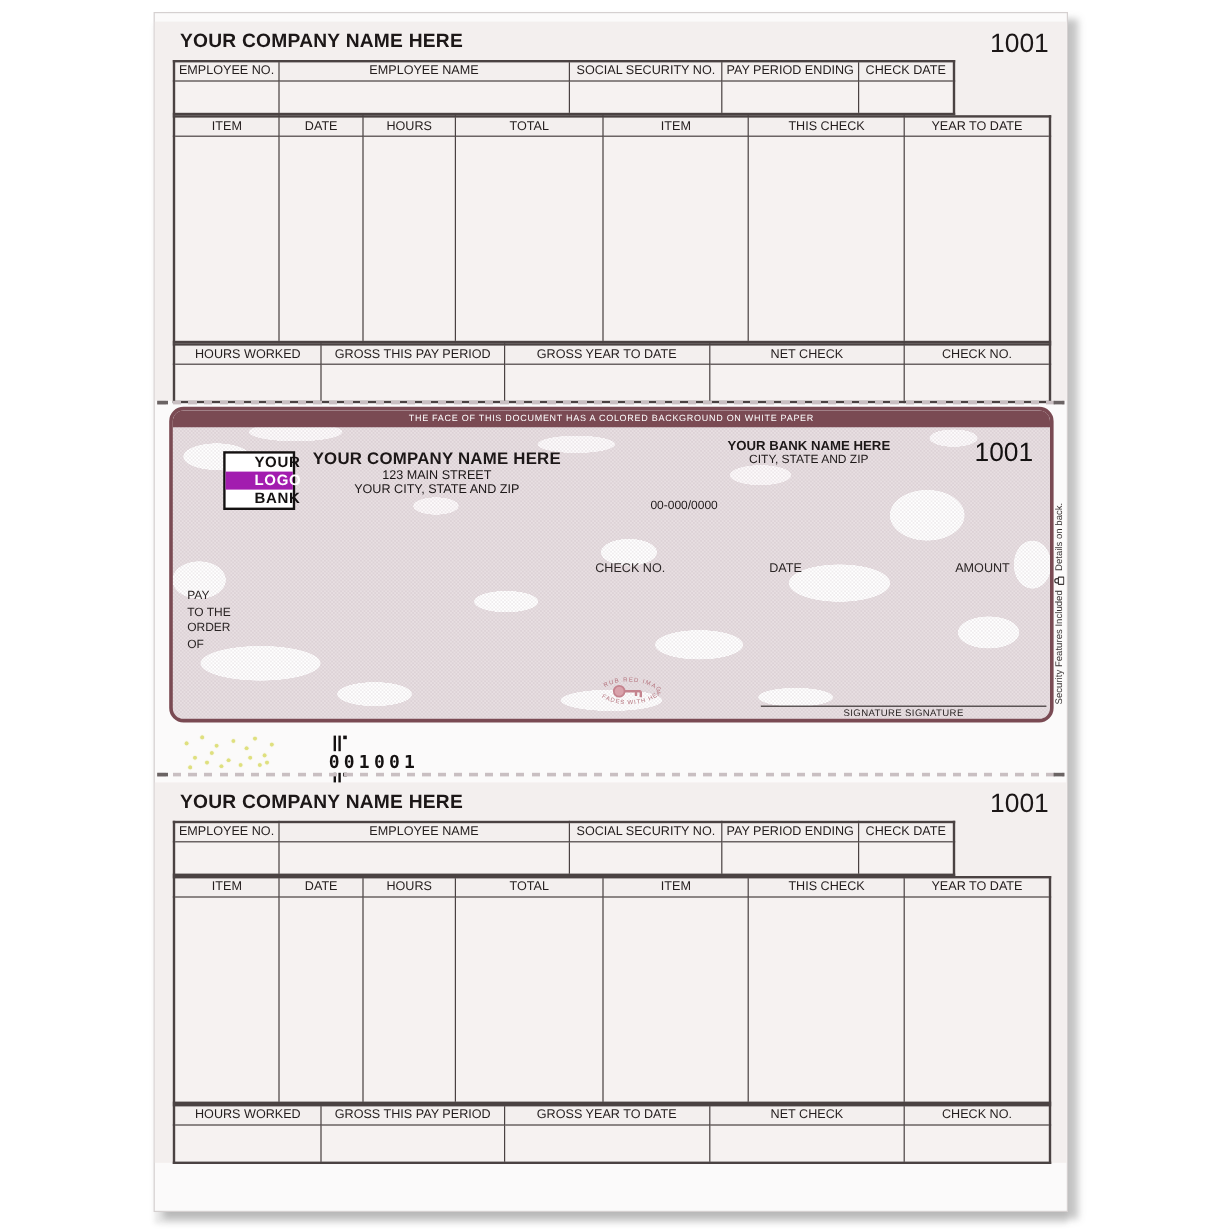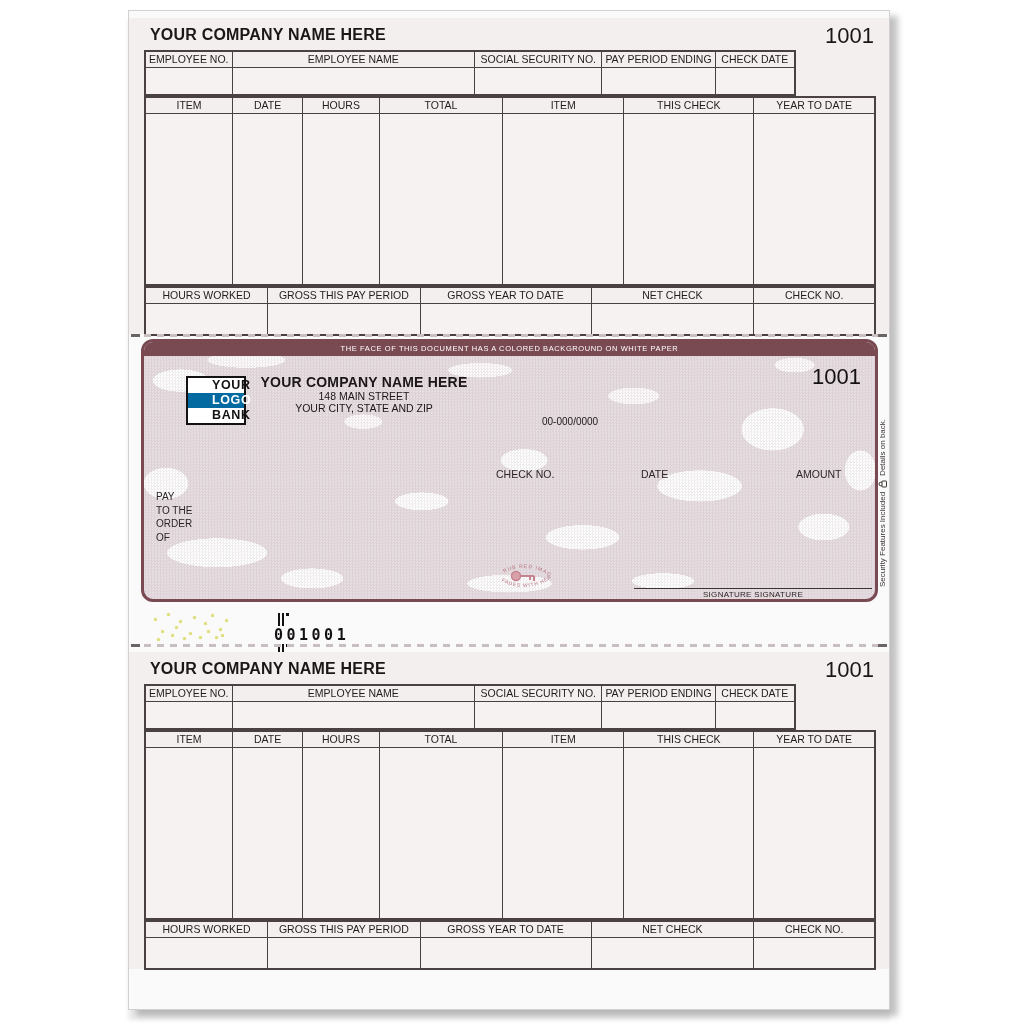--- a/index.html
+++ b/index.html
@@ -58,21 +58,21 @@
     background:repeating-conic-gradient(rgba(160,140,150,.16) 0% 25%, transparent 0% 50%);
     background-size:3px 3px;pointer-events:none;}
   .check-banner{position:absolute;left:0;right:0;top:0;height:14px;background:#7a4a53;
     border-radius:8px 8px 0 0;color:#fff;font-size:7.5px;font-weight:normal;letter-spacing:.6px;
     text-align:center;line-height:14px;z-index:3;}
   .check-content{position:absolute;inset:14px 0 0 0;z-index:2;}
   .chk-number{position:absolute;right:14px;top:8px;font-size:22px;color:#141111;}
   .logo-box{position:absolute;left:42px;top:20px;width:56px;border:2px solid #141111;background:#fff;
     text-align:center;font-weight:bold;font-size:12.5px;letter-spacing:.6px;}
   .logo-box div{line-height:15px;color:#141111;padding-left:24px;}
-  .logo-box .inv{background:#0369a1;color:#fff;}
+  .logo-box .inv{background:#a21caf;color:#fff;}
   .co-block{position:absolute;left:100px;top:18px;width:240px;text-align:center;}
   .co-name{font-size:14px;font-weight:bold;letter-spacing:.2px;}
   .co-addr{font-size:10.5px;line-height:12px;}
   .bank-block{position:absolute;left:420px;top:10px;width:220px;text-align:center;}
   .bank-name{font-size:11px;font-weight:bold;}
   .bank-addr{font-size:10px;line-height:11px;}
   .fraction{position:absolute;left:398px;top:60px;font-size:10px;}
   .lbl{position:absolute;font-size:10.5px;color:#2c2626;}
   .lbl-checkno{left:352px;top:112px;}
   .lbl-date{left:497px;top:112px;}
@@ -207,22 +207,26 @@
     <div class="check-banner">THE FACE OF THIS DOCUMENT HAS A COLORED BACKGROUND ON WHITE PAPER</div>
     <div class="check-content">
       <div class="chk-number">1001</div>
       <div class="logo-box">
         <div>YOUR</div>
         <div class="inv">LOGO</div>
         <div>BANK</div>
       </div>
       <div class="co-block">
         <div class="co-name">YOUR COMPANY NAME HERE</div>
-        <div class="co-addr">148 MAIN STREET</div>
+        <div class="co-addr">123 MAIN STREET</div>
         <div class="co-addr">YOUR CITY, STATE AND ZIP</div>
+      </div>
+      <div class="bank-block">
+        <div class="bank-name">YOUR BANK NAME HERE</div>
+        <div class="bank-addr">CITY, STATE AND ZIP</div>
       </div>
       <div class="fraction">00-000/0000</div>
       <div class="lbl lbl-checkno">CHECK NO.</div>
       <div class="lbl lbl-date">DATE</div>
       <div class="lbl lbl-amount">AMOUNT</div>
       <div class="payee">
         <div>PAY</div>
         <div>TO THE</div>
         <div>ORDER</div>
         <div>OF</div>

